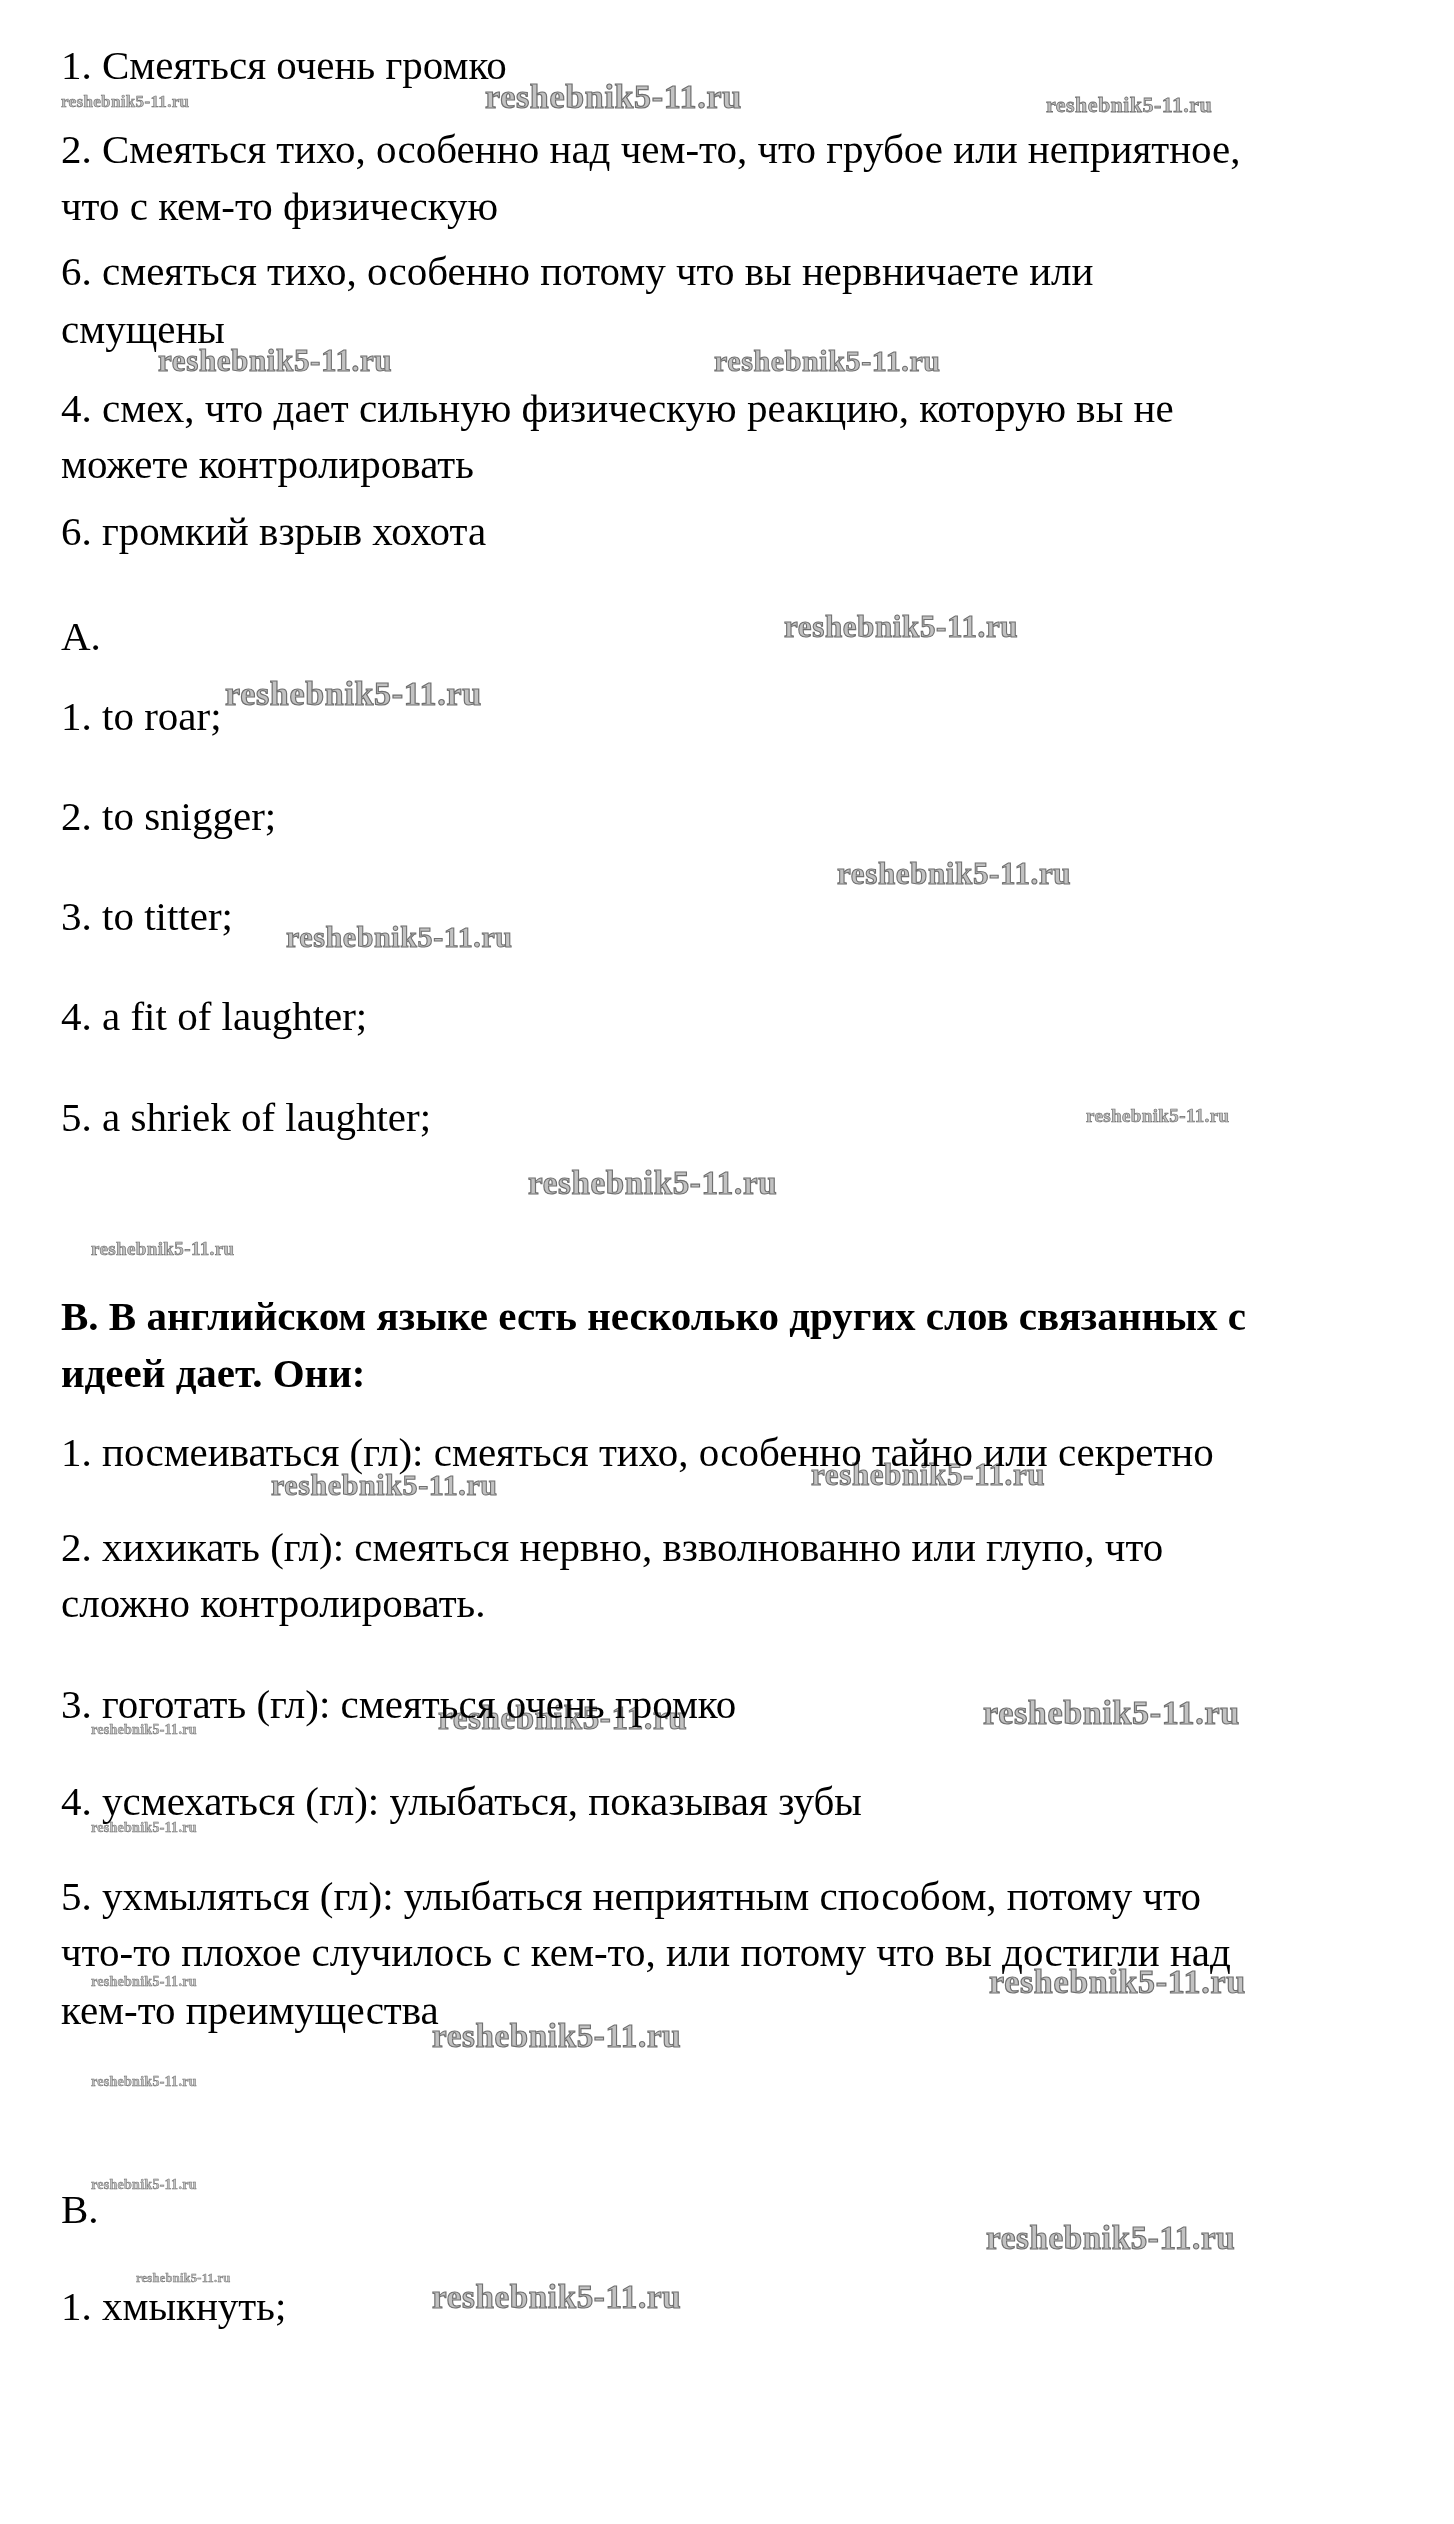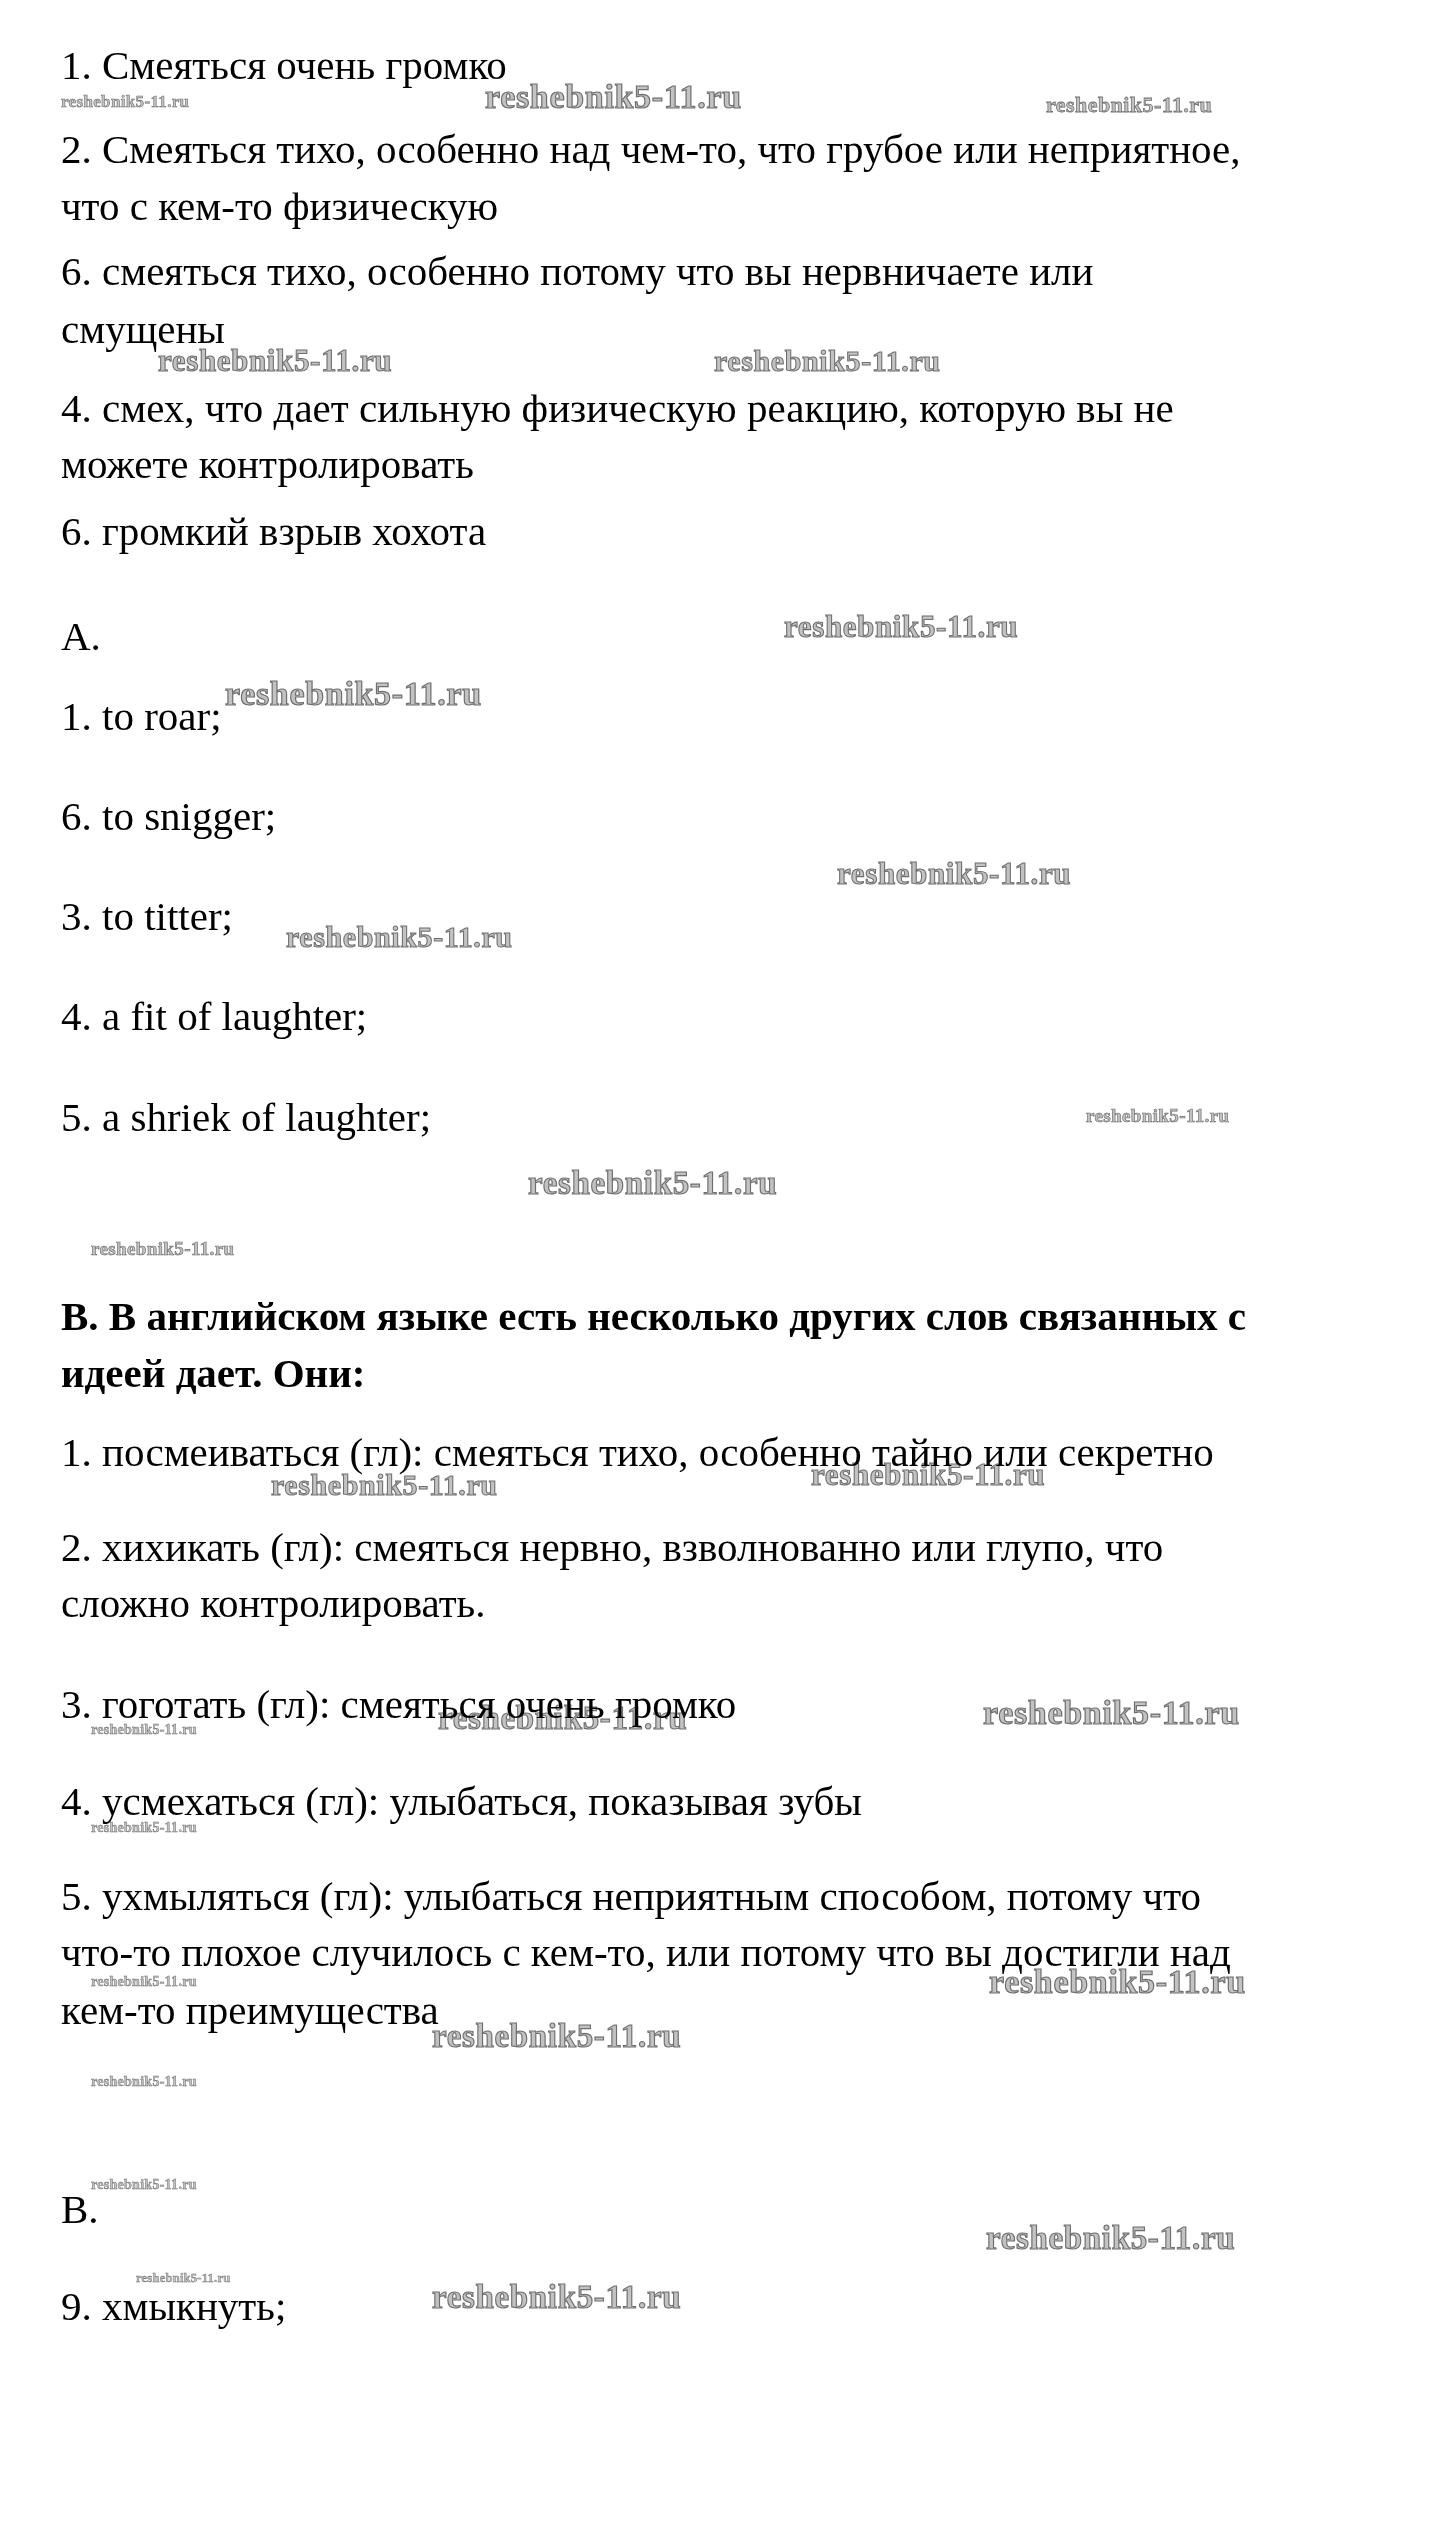--- a/index.html
+++ b/index.html
@@ -77,38 +77,38 @@
     <div class="line" style="top:247px">6. смеяться тихо, особенно потому что вы нервничаете или</div>
     <div class="line" style="top:305px">смущены</div>
     <div class="line" style="top:384px">4. смех, что дает сильную физическую реакцию, которую вы не</div>
     <div class="line" style="top:440px">можете контролировать</div>
     <div class="line" style="top:507px">6. громкий взрыв хохота</div>
   </div>
 
   <div>
     <div class="line" style="top:612px">А.</div>
     <div class="line" style="top:692px">1. to roar;</div>
-    <div class="line" style="top:792px">6. to snigger;</div>
+    <div class="line" style="top:792px">2. to snigger;</div>
     <div class="line" style="top:892px">3. to titter;</div>
     <div class="line" style="top:992px">4. a fit of laughter;</div>
     <div class="line" style="top:1093px">5. a shriek of laughter;</div>
   </div>
 
   <div>
     <div class="line bold" style="top:1274px">В. В английском языке есть несколько других слов связанных с</div>
     <div class="line bold" style="top:1331px">идеей дает. Они:</div>
     <div class="line" style="top:1428px">1. посмеиваться (гл): смеяться тихо, особенно тайно или секретно</div>
     <div class="line" style="top:1523px">2. хихикать (гл): смеяться нервно, взволнованно или глупо, что</div>
     <div class="line" style="top:1579px">сложно контролировать.</div>
     <div class="line" style="top:1680px">3. гоготать (гл): смеяться очень громко</div>
     <div class="line" style="top:1777px">4. усмехаться (гл): улыбаться, показывая зубы</div>
     <div class="line" style="top:1872px">5. ухмыляться (гл): улыбаться неприятным способом, потому что</div>
     <div class="line" style="top:1928px">что-то плохое случилось с кем-то, или потому что вы достигли над</div>
     <div class="line" style="top:1986px">кем-то преимущества</div>
   </div>
 
   <div>
     <div class="line" style="top:2185px">В.</div>
-    <div class="line" style="top:2282px">9. хмыкнуть;</div>
+    <div class="line" style="top:2282px">1. хмыкнуть;</div>
   </div>
 
 </div>
 
 
 </body></html>

